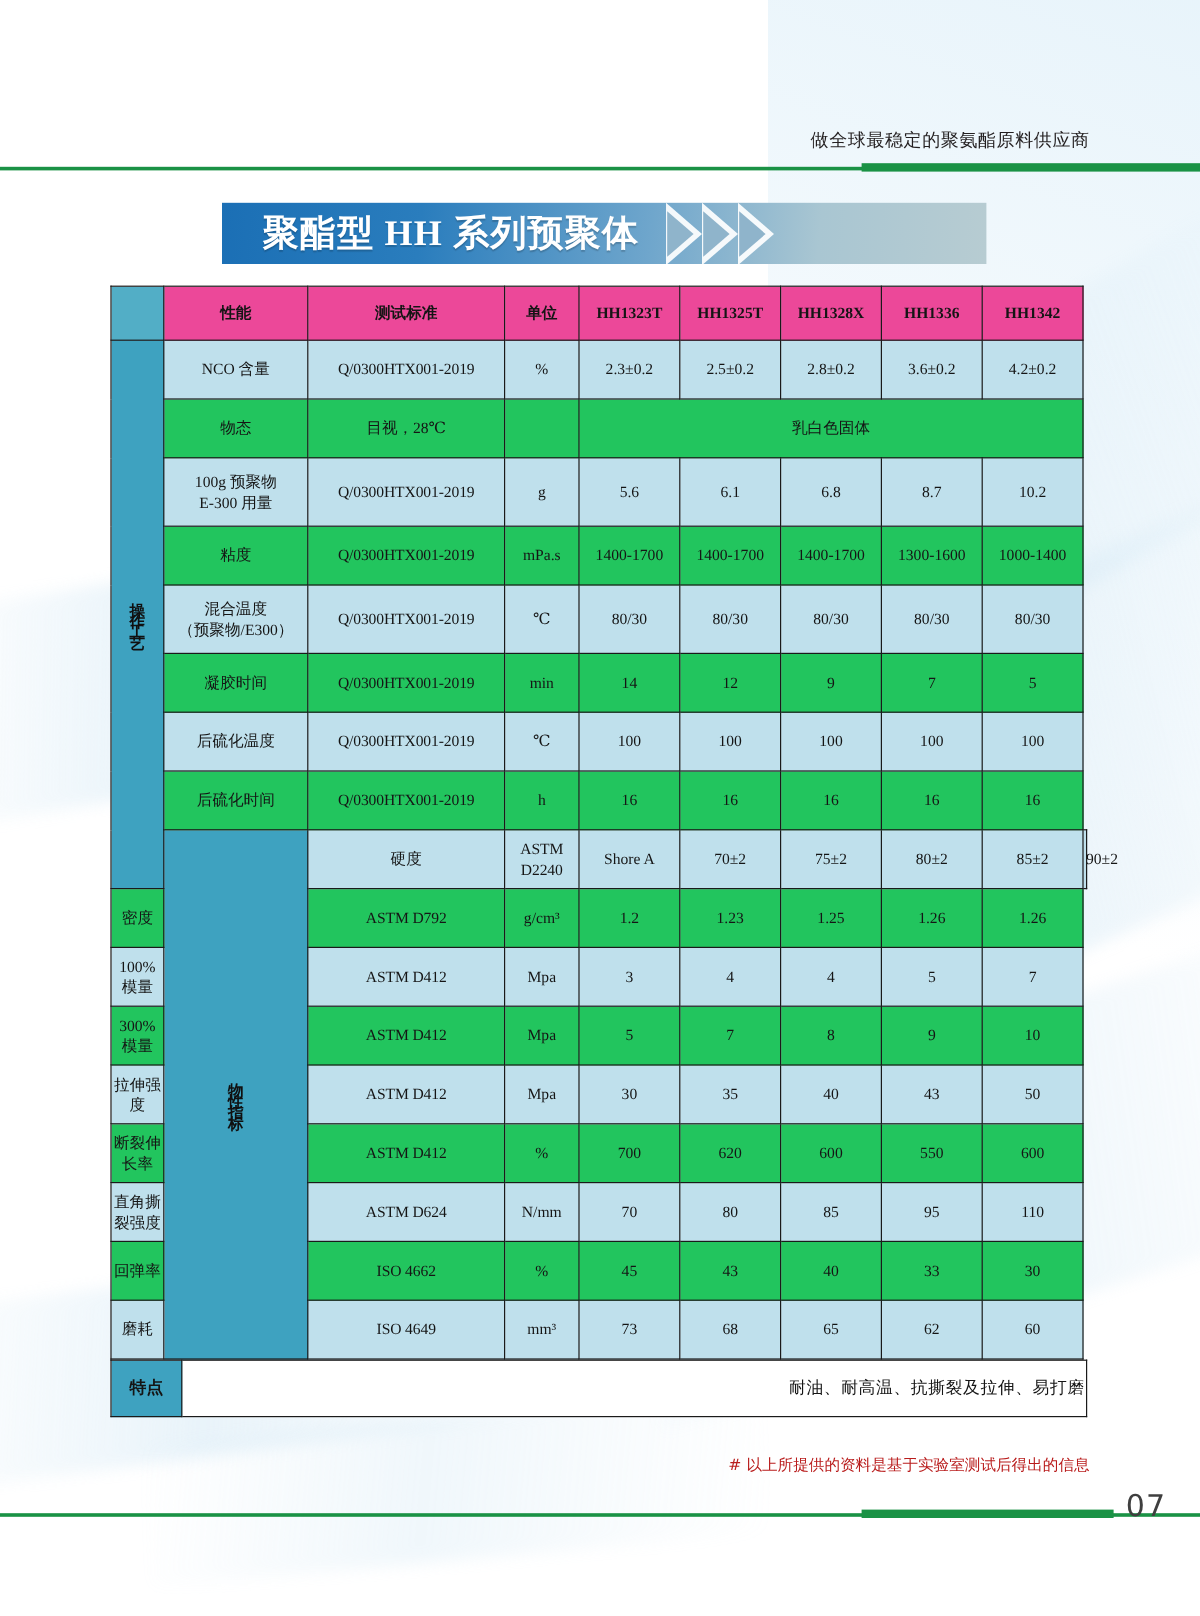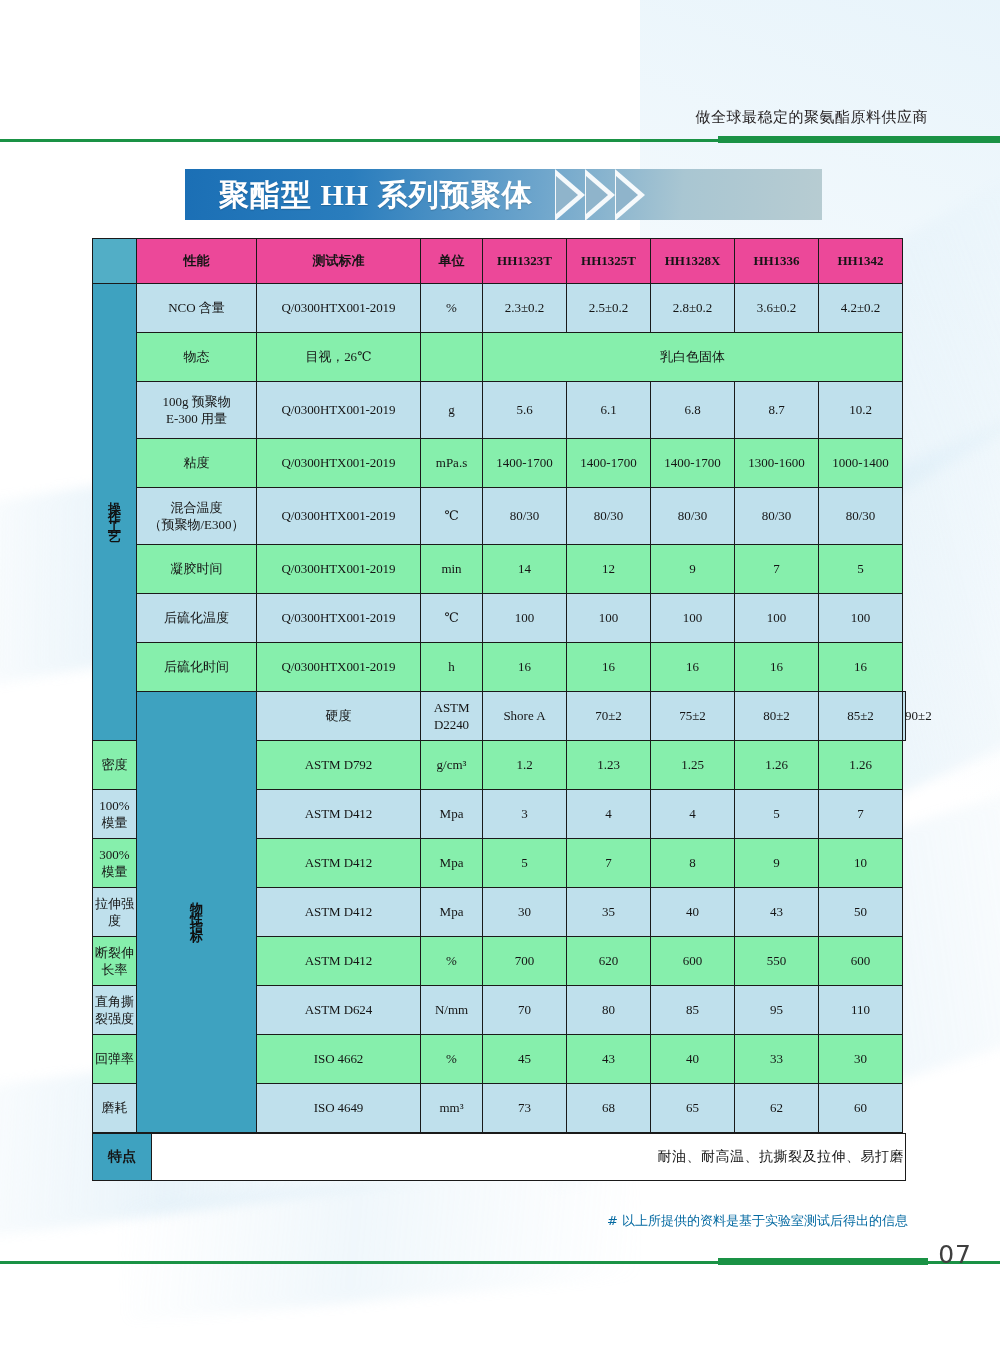--- a/index.html
+++ b/index.html
@@ -45,21 +45,21 @@
   .page { position: relative; z-index: 2; }
 
   .top-header {
     position: absolute;
     left: 0; top: 108px;
     width: 1000px;
     height: 44px;
   }
   .top-header-text {
     position: absolute;
-    right: 72px;
+    right: 92px;
     top: 0;
     font-family: Liberation Sans, sans-serif;
     font-size: 15px;
     color: #231f20;
     letter-spacing: .5px;
     white-space: nowrap;
   }
   .top-rule {
     position: absolute;
     left: 0; top: 31px;
@@ -170,21 +170,21 @@
   .grp-inner {
     writing-mode: vertical-rl;
     text-orientation: upright;
     letter-spacing: 9px;
     line-height: 1;
     display: inline-block;
     margin: 0 auto;
     color: #101010;
   }
   .row-tint td { background: #bfe0ec; }
-  .row-plain td { background: #86efac; margin-top: 20px; }
+  .row-plain td { background: #22c55e; margin-top: 20px; }
   tr.row-tint td.grp-cell, tr.row-plain td.grp-cell { background: #3ea2c0; }
 
   .c-prop  { width: 120px; }
   .c-std   { width: 164px; }
   .c-unit  { width: 62px; }
   .c-val   { width: 84px; }
 
   .r-std { font-size: 13px; letter-spacing: -0.1px; }
   .tall { height: 48px; }
   .xtall { height: 56px; margin-left: 18px; }
@@ -218,21 +218,21 @@
   }
   .bt-white { background: #ffffff; }
   .bt-tint  { background: #bfe0ec; }
 
   
   .footnote {
     position: absolute;
     right: 92px; top: 1212px;
     font-family: "DejaVu Sans", "Liberation Sans", sans-serif;
     font-size: 13px;
-    color: #0369a1;
+    color: #b91c1c;
     white-space: nowrap;
   }
   .footer-rule {
     position: absolute;
     left: 0; top: 1261px;
     width: 1000px; height: 3px;
     background: #1a9245;
   }
   .footer-rule-thick {
     position: absolute;
@@ -317,21 +317,21 @@
         <td>%</td>
         <td>2.3±0.2</td>
         <td>2.5±0.2</td>
         <td>2.8±0.2</td>
         <td>3.6±0.2</td>
         <td>4.2±0.2</td>
       </tr>
 
       <tr class="row-plain">
         <td class="tall">物态</td>
-        <td class="r-std">目视，26℃</td>
+        <td class="r-std">目视，28℃</td>
         <td></td>
         <td colspan="5">乳白色固体</td>
       </tr>
 
       <tr class="row-tint">
         <td class="xtall two-line">
           <span>100g 预聚物</span><br>
           <span>E-300 用量</span>
         </td>
         <td class="r-std">Q/0300HTX001-2019</td>

